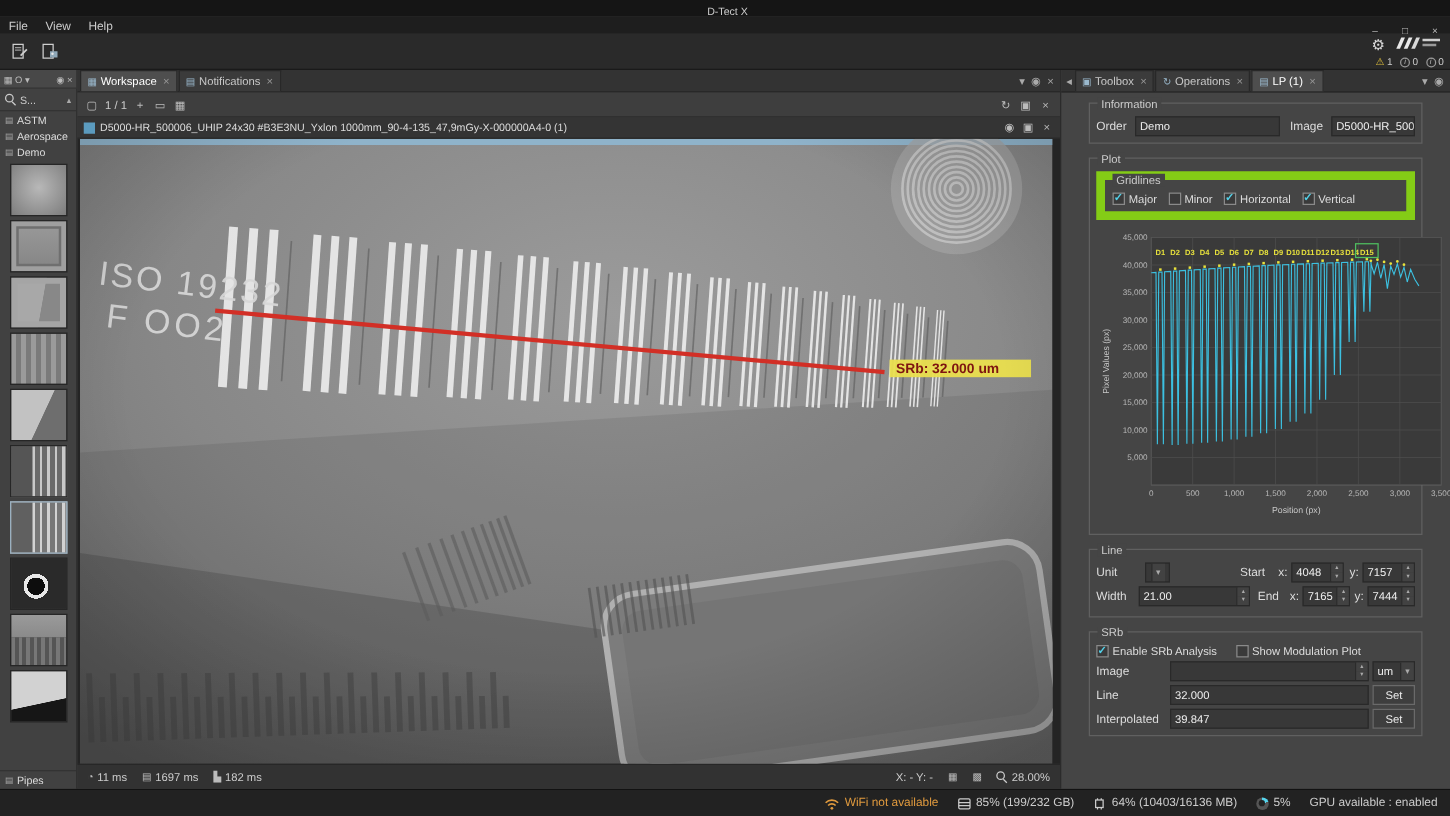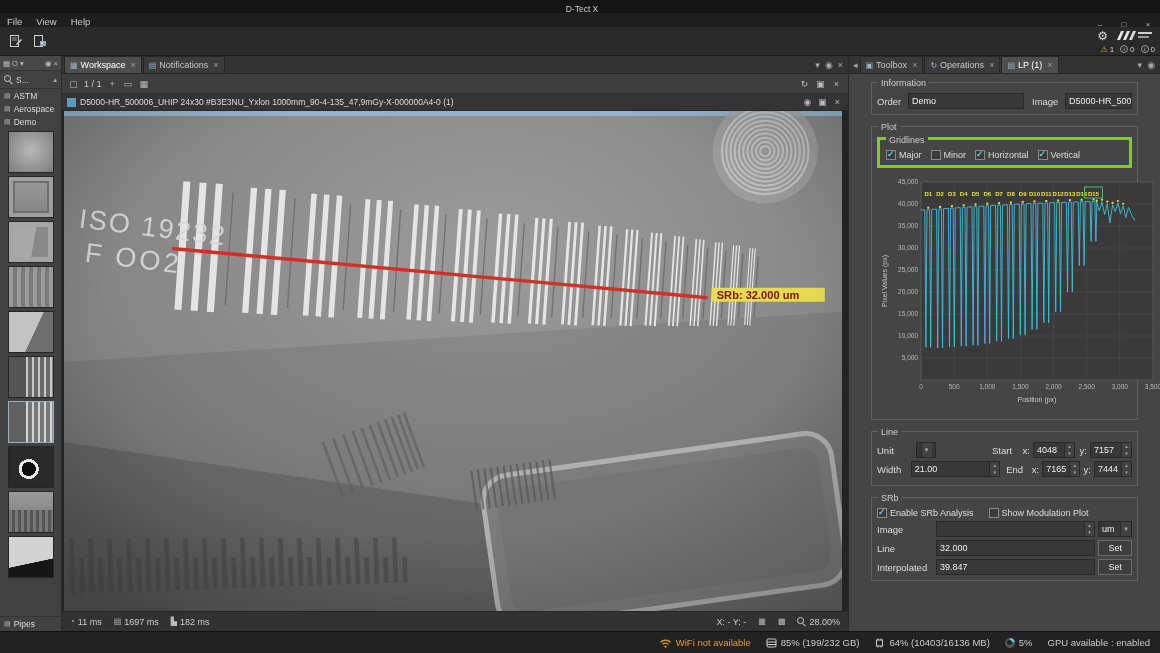--- a/index.html
+++ b/index.html
@@ -72,21 +72,21 @@
 
 .icon-mag { position:relative; width:9px; height:9px; display:inline-block; flex:none; }
 .icon-mag::before { content:""; position:absolute; left:0; top:0; width:5px; height:5px; border:1.3px solid #ccc; border-radius:50%; }
 .icon-mag::after { content:""; position:absolute; left:6px; top:6px; width:3.5px; height:1.3px; background:#ccc; transform:rotate(45deg); transform-origin:0 0; }
 
 
 .right-panel { width:312px; background:#454545; border-left:1px solid #2b2b2b; display:flex; flex-direction:column; }
 .rp-content { flex:1; padding:8px 22px; display:flex; flex-direction:column; gap:11px; overflow:hidden; }
 .group { border:1px solid #606060; position:relative; padding:10px 5px 5px; }
 .group-title { position:absolute; top:-5px; left:6px; background:#454545; padding:0 3px; font-size:9px; color:#ccc; line-height:10px; }
-.subgroup { border:3px solid #84cc16; position:relative; padding:10px 6px 5px; display:flex; align-items:flex-start; gap:9px; }
+.subgroup { border:7px solid #84cc16; position:relative; padding:10px 6px 5px; display:flex; align-items:flex-start; gap:9px; }
 .grid-row { display:flex; gap:6px; margin-bottom:6px; }
 .form-row { display:flex; align-items:center; gap:3px; margin-bottom:3px; }
 .lbl { font-size:9.5px; color:#ddd; white-space:nowrap; }
 .w36{width:36px;} .w26{width:26px;} .w40{width:20px;flex-direction:column;} .w42{width:42px;} .w34{width:34px;} .w56{width:56px;}
 .xy{ width:9px; text-align:right; }
 .grow { flex:1; }
 .field,.combo,.spin { background:#383838; border:1px solid #292929; height:16px; display:inline-flex; align-items:center; font-size:9px; color:#eee; }
 .field { padding:0 3px; overflow:hidden; white-space:nowrap; }
 .combo .val,.spin .val { flex:1; padding:0 3px; overflow:hidden; white-space:nowrap; }
 .combo .dd { width:11px; height:100%; display:flex; align-items:center; justify-content:center; font-size:7px; color:#aaa; background:#424242; border-left:1px solid #2b2b2b; }

